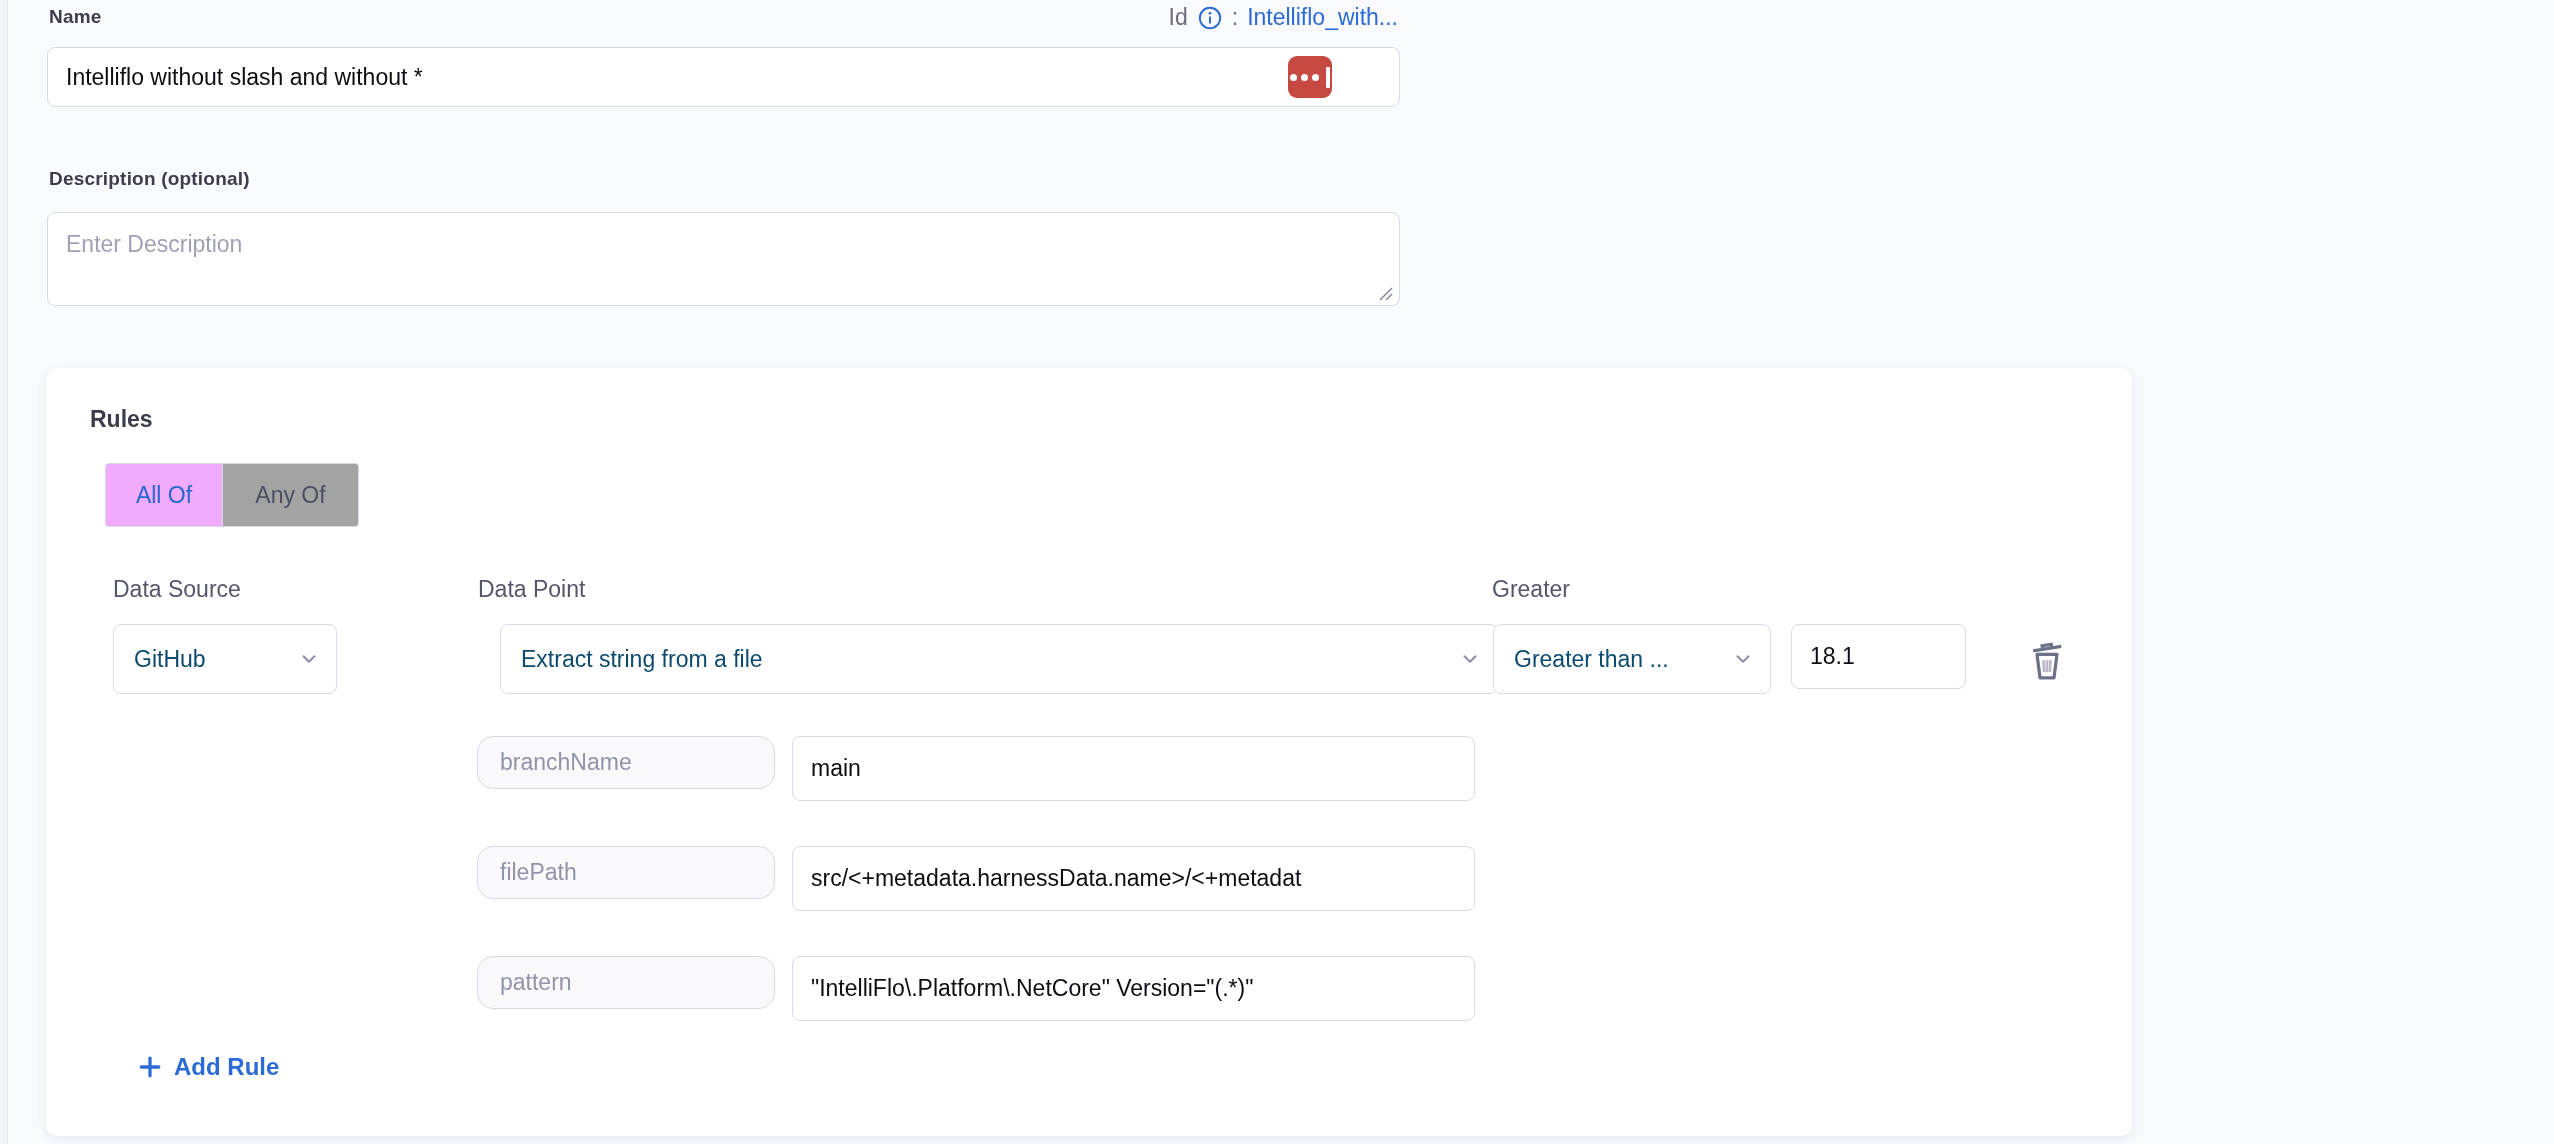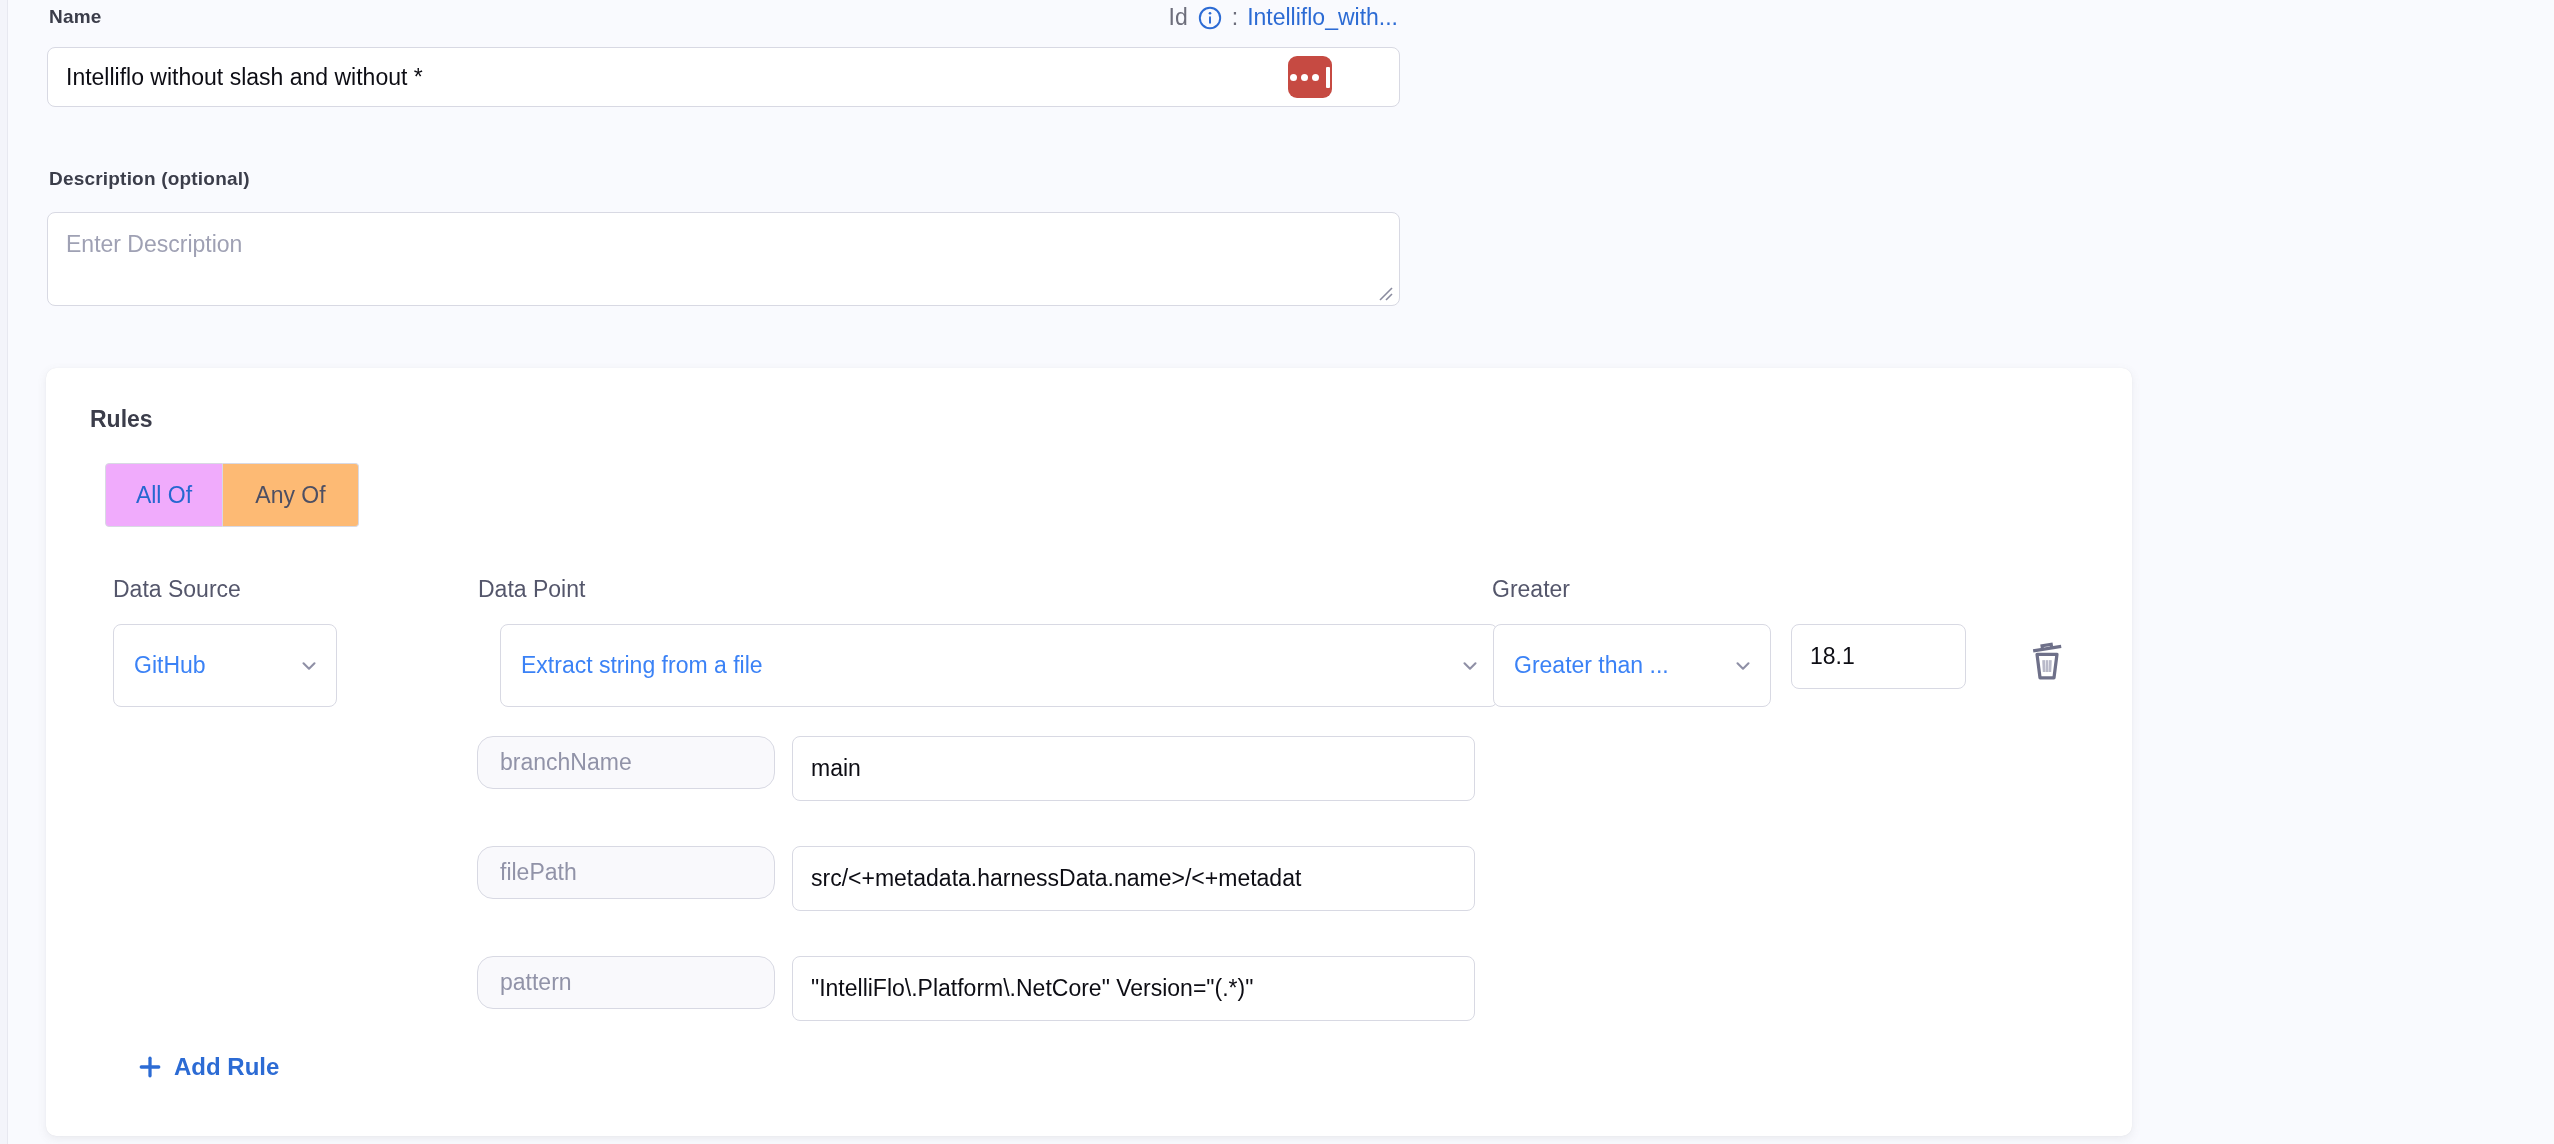--- a/index.html
+++ b/index.html
@@ -40,29 +40,29 @@
   .resize-handle{pointer-events:none;}
 
   
   .card{
     left:46px;top:368px;width:2086px;height:768px;background:#ffffff;border-radius:10px;
     box-shadow:0 0 1px rgba(40,41,61,.10),0 3px 10px rgba(96,97,112,.10);
   }
   .card-title{left:90px;top:406px;font-size:23px;font-weight:700;color:#3b3d4a;}
 
   .seg{box-sizing:border-box;height:64px;display:flex;align-items:center;justify-content:center;
-       font-size:23px;border:1px solid #d8d9e3;cursor:pointer;background:#fdba74;color:#4d4f63;}
+       font-size:23px;border:1px solid #d8d9e3;cursor:pointer;background:#a3a3a3;color:#4d4f63;}
   .seg.selected{background:#f0abfc;color:#2667d0;}
   .seg.left{border-radius:4px 0 0 4px;}
   .seg.right{border-radius:0 4px 4px 0;border-left:none;}
 
   .selectbox{
-    box-sizing:border-box;height:83px;background:#fff;border:1px solid #d8d9e3;border-radius:8px;
+    box-sizing:border-box;height:70px;background:#fff;border:1px solid #d8d9e3;border-radius:8px;
     display:flex;align-items:center;justify-content:space-between;
-    padding:0 16px 0 20px;font-size:23px;color:#3b82f6;cursor:pointer;
+    padding:0 16px 0 20px;font-size:23px;color:#0c4a6e;cursor:pointer;
   }
   .selectbox .val{white-space:nowrap;overflow:hidden;text-overflow:ellipsis;}
 
   .key-chip{
     box-sizing:border-box;height:53px;background:#f9f9fc;border:1px solid #d8d9e3;border-radius:16px;
     display:flex;align-items:center;padding:0 22px;font-size:23px;color:#9193a8;
   }
   .val-input{height:65px;}
 
   .trash-btn{background:none;border:none;padding:4px;cursor:pointer;line-height:0;}

